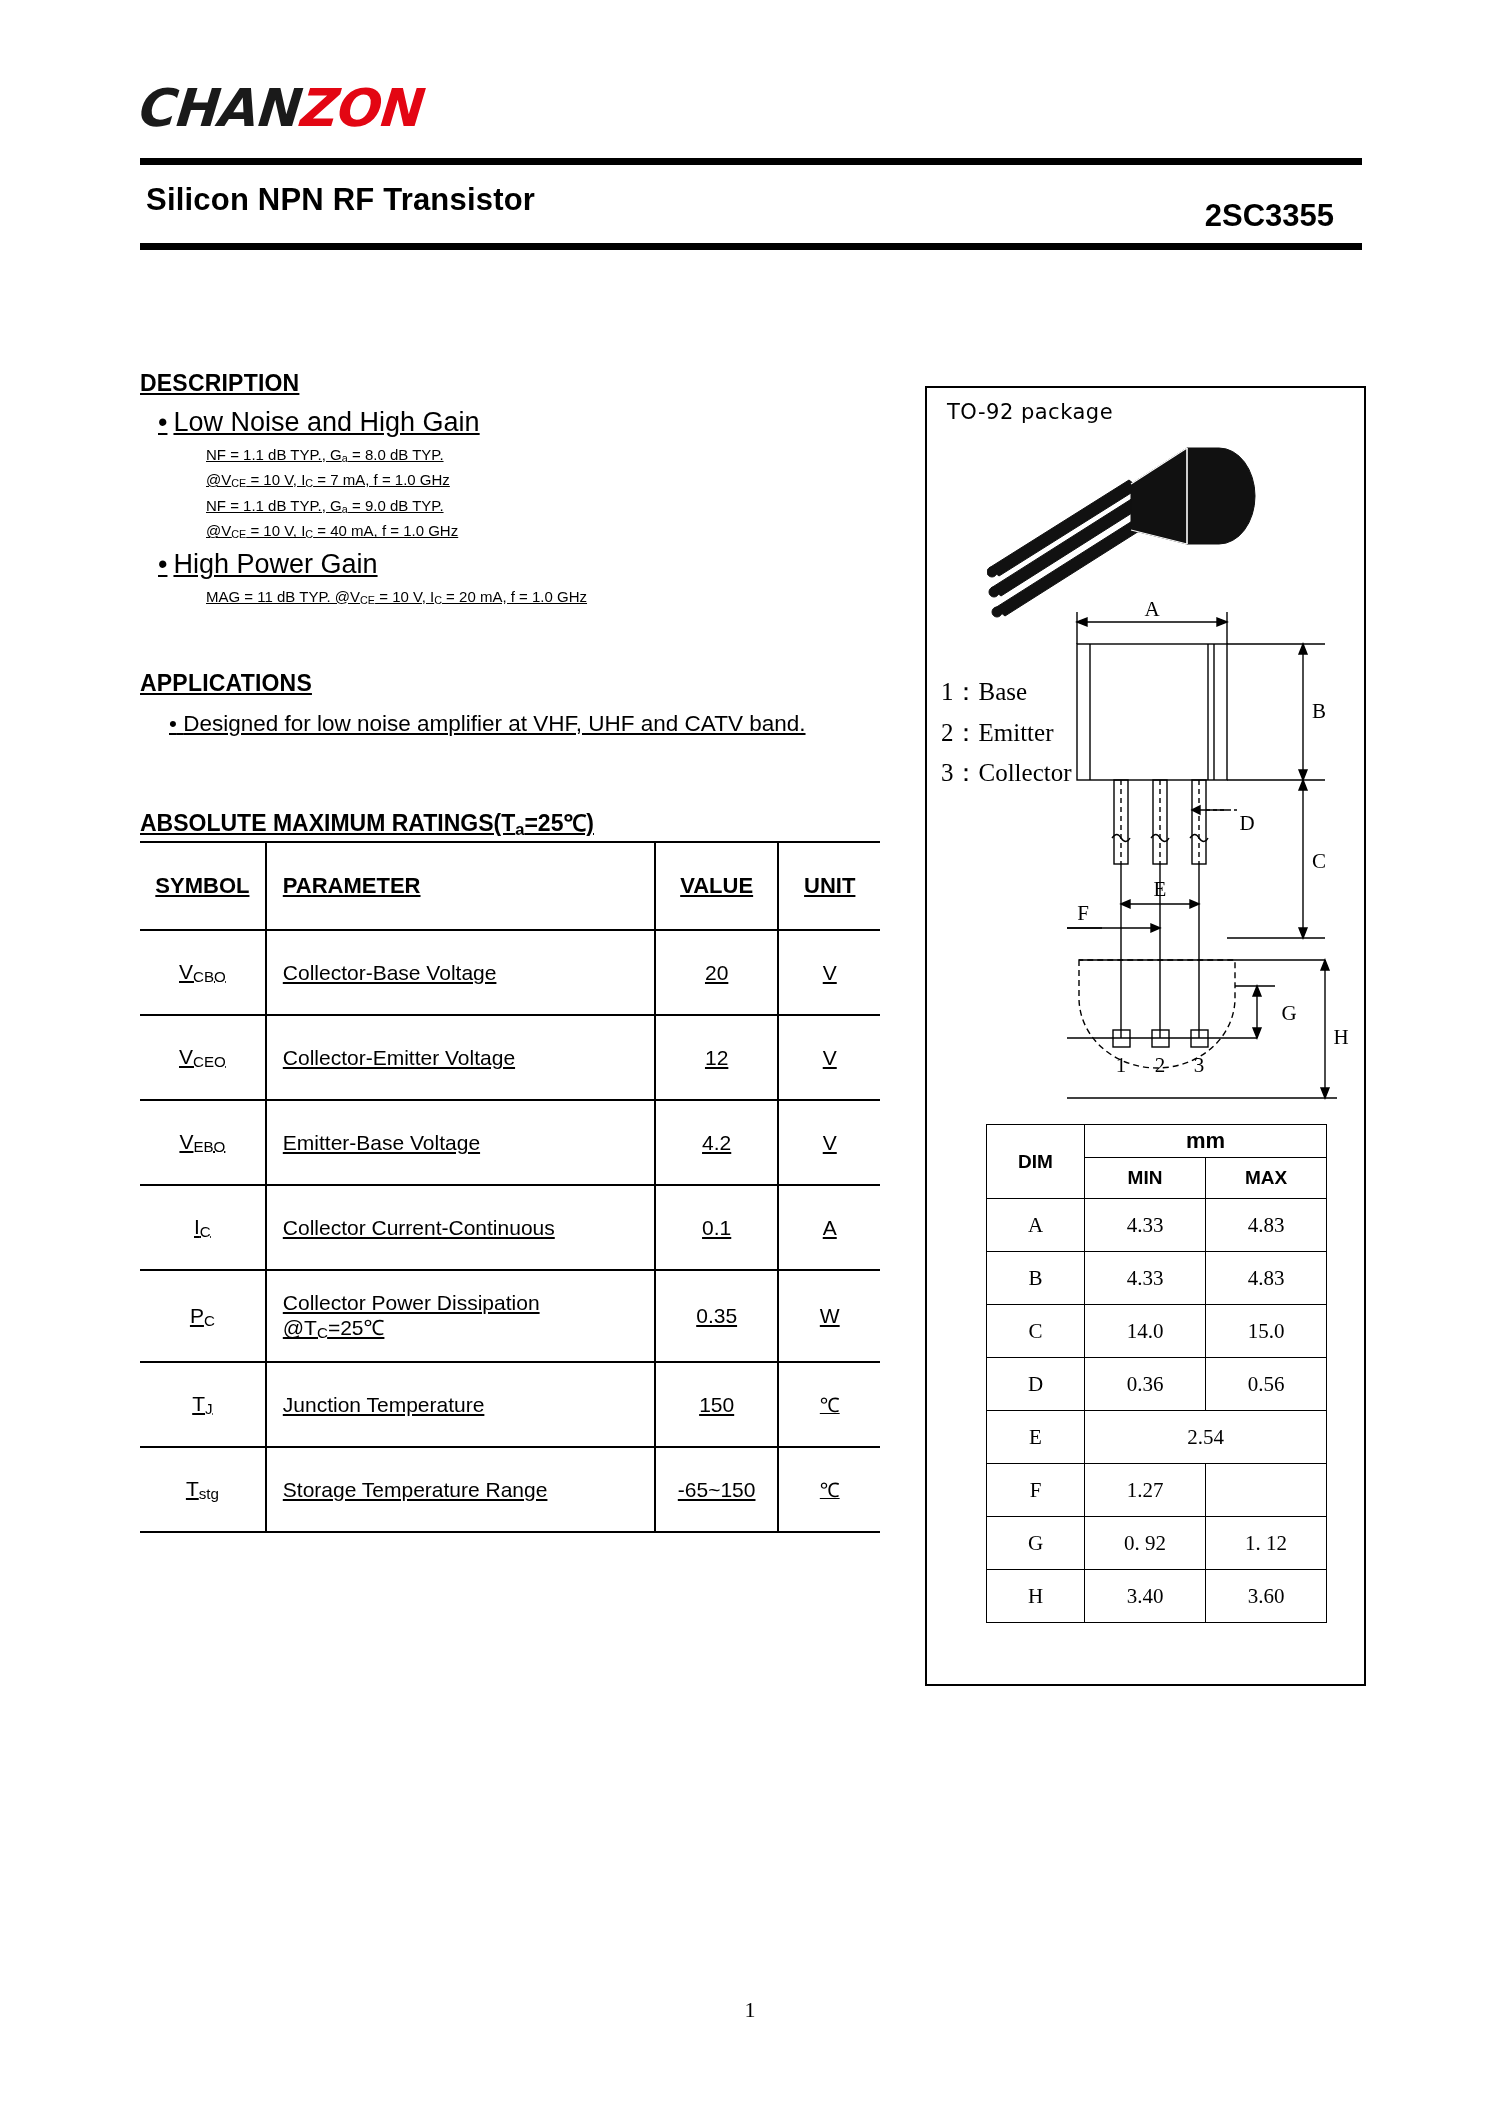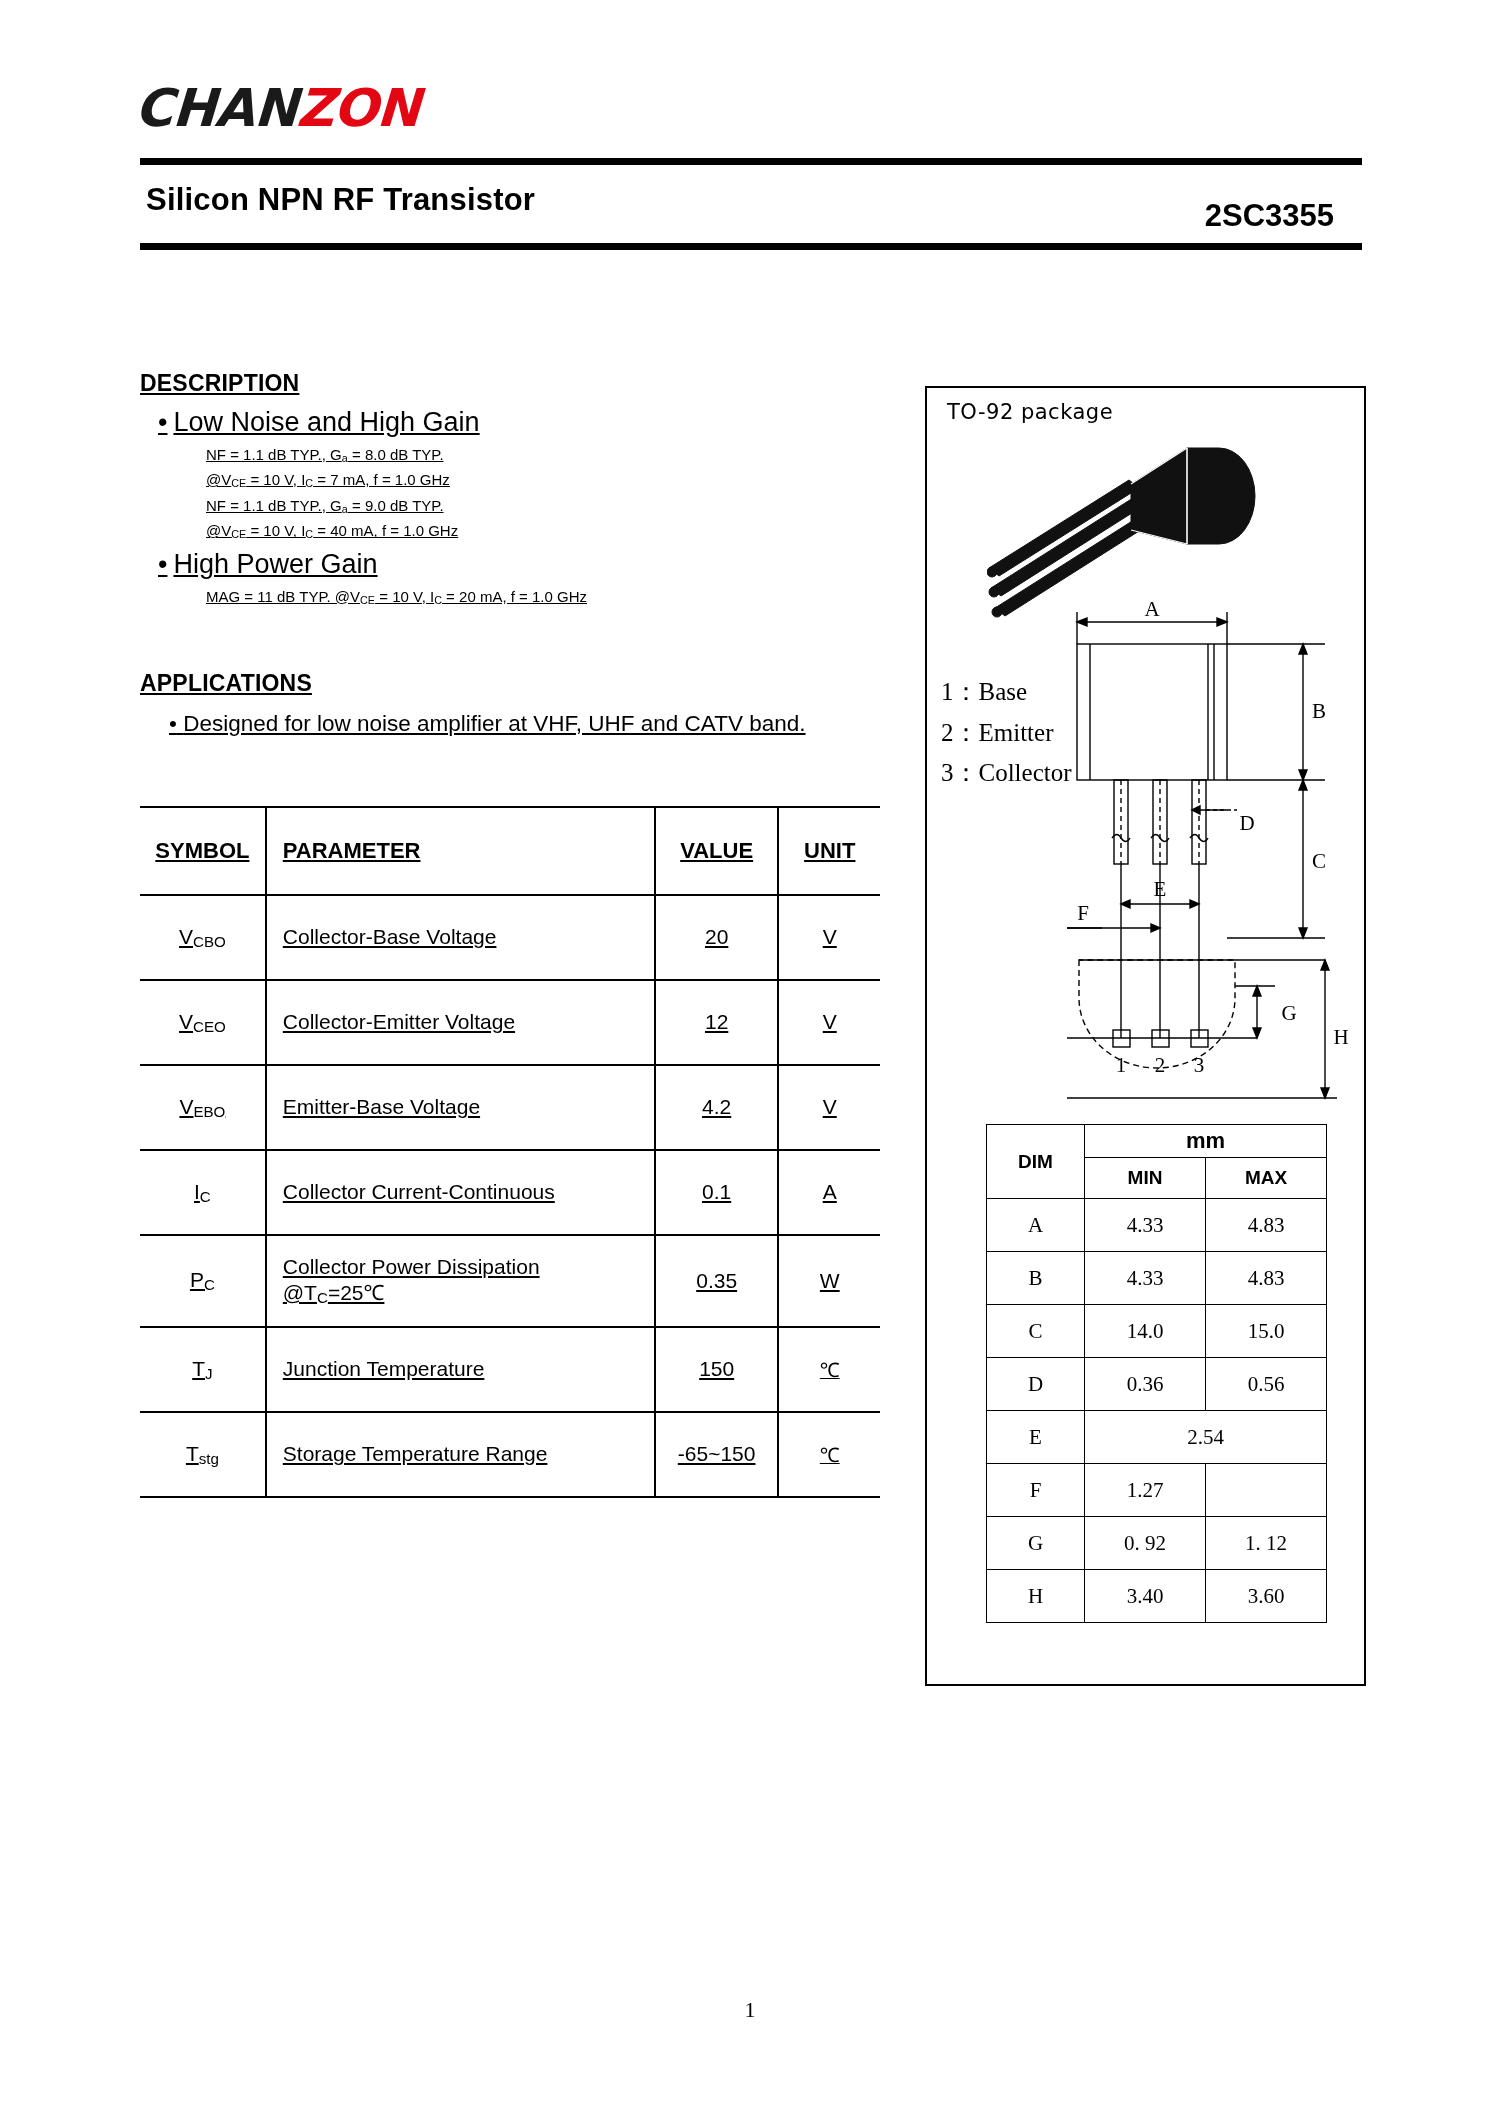--- a/index.html
+++ b/index.html
@@ -283,20 +283,21 @@
     <div class="indent-line"><span>MAG = 11 dB TYP. @V</span><sub>CE</sub><span> = 10 V, I</span><sub>C</sub><span> = 20 mA, f = 1.0 GHz</span></div>
 
     <div class="gap-a"></div>
 
     <div class="section-head">APPLICATIONS</div>
 
     <div class="wrap-line"><span class="dot">•</span> <span>Designed for low noise amplifier at VHF, UHF and CATV band.</span></div>
 
     <div class="gap-b"></div>
 
+    <div class="ratings-title"><span>ABSOLUTE MAXIMUM RATINGS(T</span><sub>a</sub><span>=25℃)</span></div>
 
     <table class="ratings">
       <thead>
         <tr>
           <th>SYMBOL</th>
           <th>PARAMETER</th>
           <th>VALUE</th>
           <th>UNIT</th>
         </tr>
       </thead>

